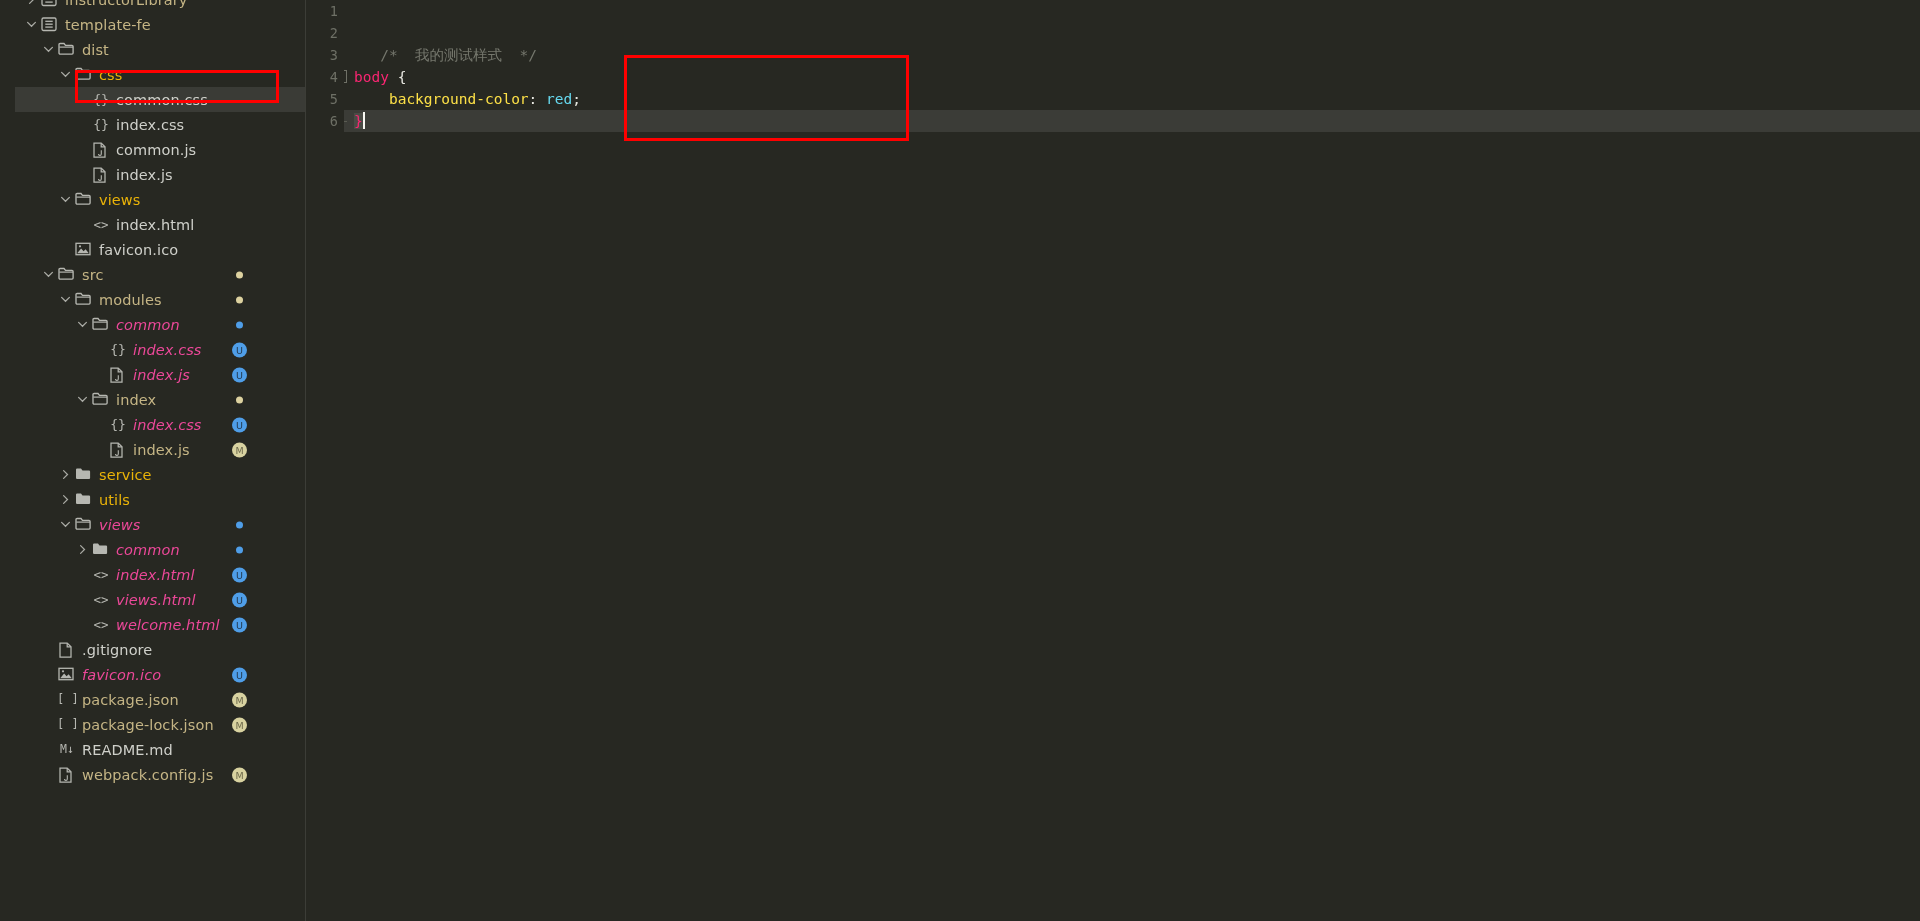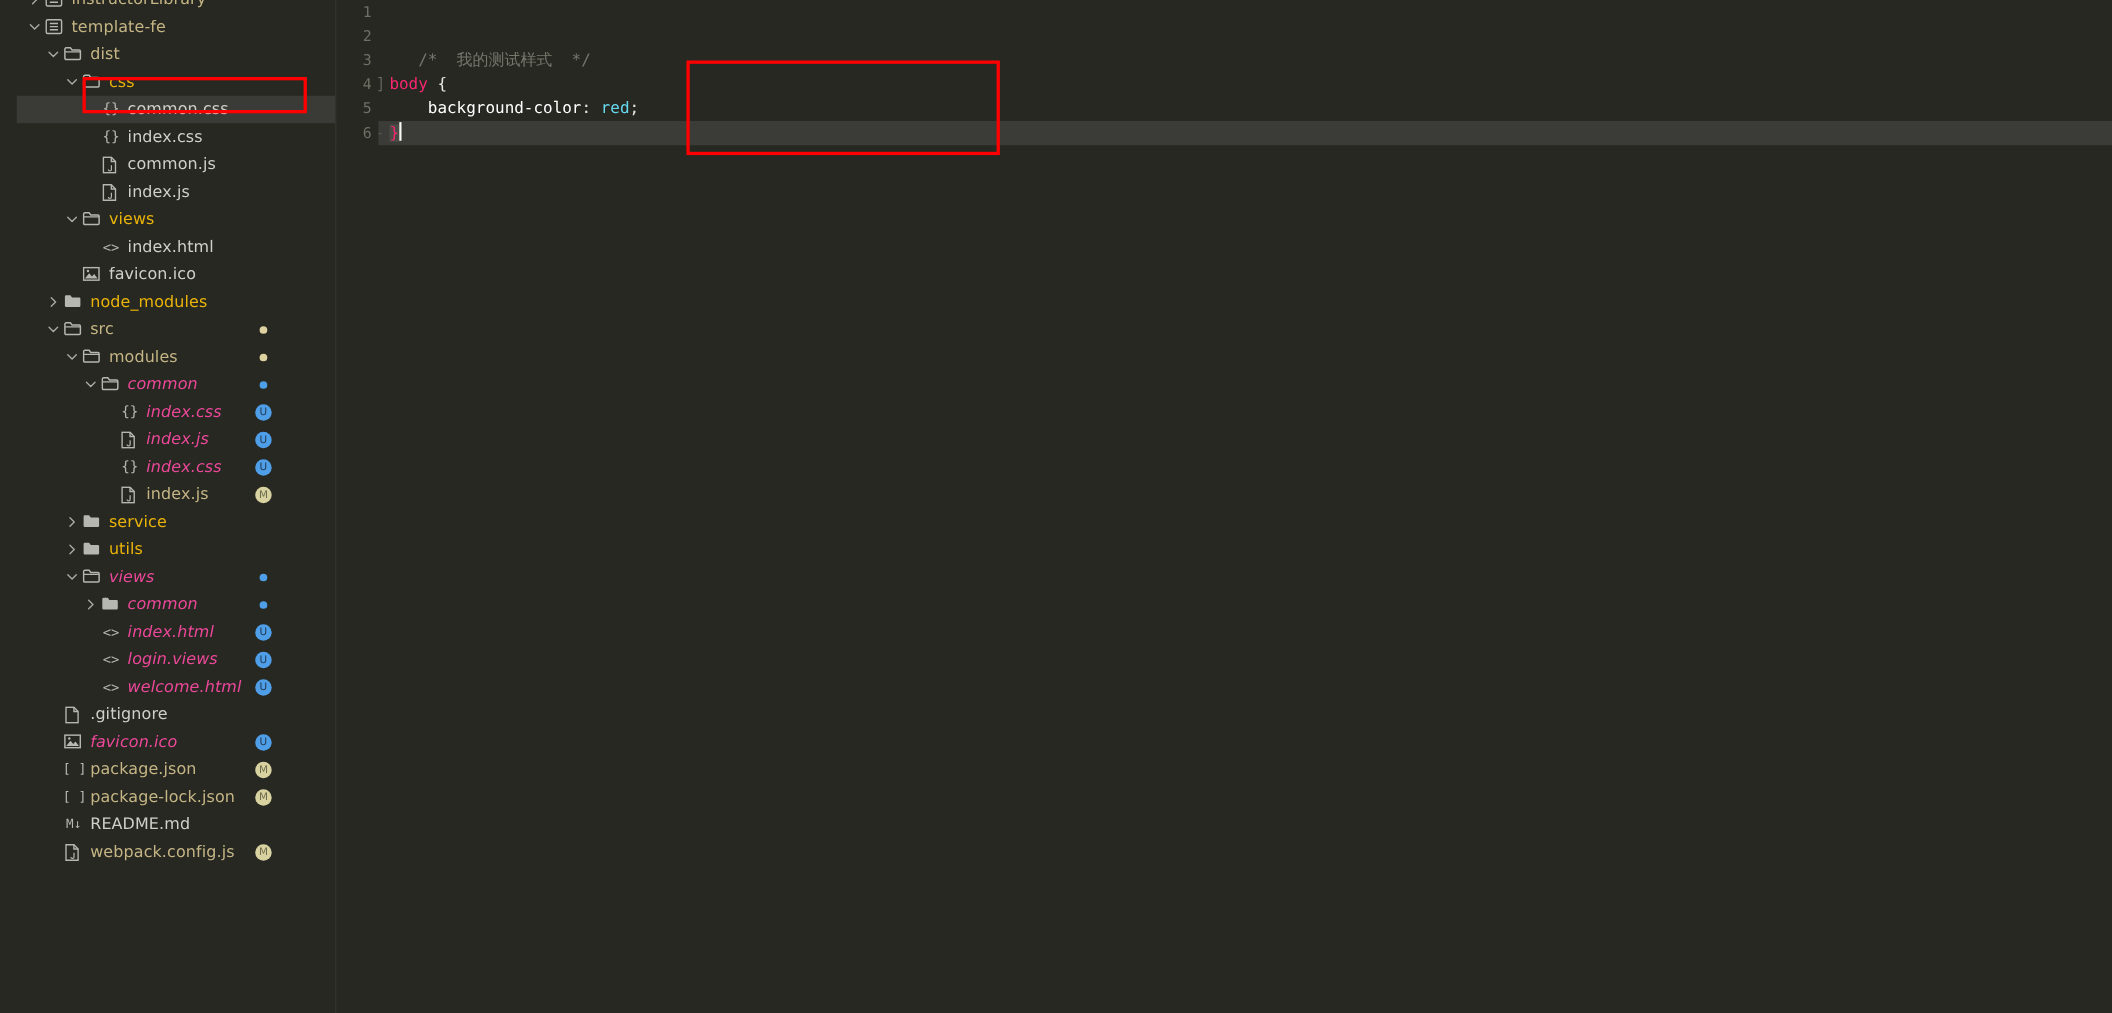--- a/index.html
+++ b/index.html
@@ -143,21 +143,21 @@
   .guide.corner::after {
     content: "";
     position: absolute; left: 0; top: 11px;
     width: 7px; height: 1px; background: #5a5c52;
   }
 
   .tk-comment { color: #75776d; }
   .tk-sel     { color: #f92672; }
   .tk-brace   { color: #e8e8e2; }
   .tk-brace-hl{ color: #f92672; background: #4a4b45; }
-  .tk-prop    { color: #ffffff; }
+  .tk-prop    { color: #fde047; }
   .tk-colon   { color: #e8e8e2; }
   .tk-val     { color: #66d9ef; }
   .tk-semi    { color: #e8e8e2; }
 
   .caret {
     display: inline-block;
     width: 2px; height: 17px;
     background: #f8f8f2;
     vertical-align: -3px;
   }
@@ -323,34 +323,20 @@
               <path d="M2.2 11.2 L6.1 6.4 L8.6 9.3 L10.6 7.2 L13.8 11.2 Z" fill="#b6b7b1"></path>
               <circle cx="5" cy="4.3" r="1.1" fill="#b6b7b1"></circle>
             </svg>
           </span>
           <span class="label c-white">favicon.ico</span>
         </div>
         <div class="row">
           <span class="indent" style="width: 26px;"></span>
           <span class="twisty">
             <svg width="11" height="11" viewBox="0 0 11 11">
-              <path d="M3.6 1.6 L7.5 5.5 L3.6 9.4" fill="none" stroke="#a9aaa4" stroke-width="1.25" stroke-linecap="round"></path>
-            </svg>
-          </span>
-          <span class="ficon">
-            <svg width="17" height="14" viewBox="0 0 17 14">
-              <path d="M1 2.6 a1.1 1.1 0 0 1 1.1-1.1 H6 l1.5 1.9 H14 a1.1 1.1 0 0 1 1.1 1.1 V11 a1.1 1.1 0 0 1 -1.1 1.1 H2.1 A1.1 1.1 0 0 1 1 11 Z" fill="#b6b7b1"></path>
-            </svg>
-          </span>
-          <span class="label c-grey">node_modules</span>
-        </div>
-        <div class="row">
-          <span class="indent" style="width: 26px;"></span>
-          <span class="twisty">
-            <svg width="11" height="11" viewBox="0 0 11 11">
               <path d="M1.6 3.4 L5.5 7.3 L9.4 3.4" fill="none" stroke="#a9aaa4" stroke-width="1.25" stroke-linecap="round"></path>
             </svg>
           </span>
           <span class="ficon">
             <svg width="17" height="14" viewBox="0 0 17 14">
               <path d="M1 2.6 a1.1 1.1 0 0 1 1.1-1.1 H6 l1.5 1.9 H14 a1.1 1.1 0 0 1 1.1 1.1 V11 a1.1 1.1 0 0 1 -1.1 1.1 H2.1 A1.1 1.1 0 0 1 1 11 Z" fill="none" stroke="#b6b7b1" stroke-width="1.35"></path>
               <line x1="1.4" y1="5.1" x2="15" y2="5.1" stroke="#b6b7b1" stroke-width="1.2"></line>
             </svg>
           </span>
           <span class="label c-yellow">src</span>
@@ -404,20 +390,36 @@
             <svg width="15" height="16" viewBox="0 0 15 16">
               <path d="M2 1 H9.2 L13 4.8 V15 H2 Z" fill="none" stroke="#b6b7b1" stroke-width="1.25"></path>
               <path d="M9.2 1 V4.8 H13" fill="none" stroke="#b6b7b1" stroke-width="1.25"></path>
               <path d="M9.3 8.3 V12 a1.4 1.4 0 0 1 -2.8 0" fill="none" stroke="#b6b7b1" stroke-width="1.1"></path>
             </svg>
           </span>
           <span class="label c-blue">index.js</span>
           <span class="badge b-u">U</span>
         </div>
         <div class="row">
+          <span class="indent" style="width: 60px;"></span>
+          <span class="twisty">
+            <svg width="11" height="11" viewBox="0 0 11 11">
+              <path d="M1.6 3.4 L5.5 7.3 L9.4 3.4" fill="none" stroke="#a9aaa4" stroke-width="1.25" stroke-linecap="round"></path>
+            </svg>
+          </span>
+          <span class="ficon">
+            <svg width="17" height="14" viewBox="0 0 17 14">
+              <path d="M1 2.6 a1.1 1.1 0 0 1 1.1-1.1 H6 l1.5 1.9 H14 a1.1 1.1 0 0 1 1.1 1.1 V11 a1.1 1.1 0 0 1 -1.1 1.1 H2.1 A1.1 1.1 0 0 1 1 11 Z" fill="none" stroke="#b6b7b1" stroke-width="1.35"></path>
+              <line x1="1.4" y1="5.1" x2="15" y2="5.1" stroke="#b6b7b1" stroke-width="1.2"></line>
+            </svg>
+          </span>
+          <span class="label c-yellow">index</span>
+          <span class="badge dot d-yellow"></span>
+        </div>
+        <div class="row">
           <span class="indent" style="width: 77px;"></span>
           <span class="twisty"></span>
           <span class="ficon">
             <span class="txticon" style="color: rgb(182, 183, 177);">{}</span>
           </span>
           <span class="label c-blue">index.css</span>
           <span class="badge b-u">U</span>
         </div>
         <div class="row">
           <span class="indent" style="width: 77px;"></span>
@@ -499,21 +501,21 @@
           </span>
           <span class="label c-blue">index.html</span>
           <span class="badge b-u">U</span>
         </div>
         <div class="row">
           <span class="indent" style="width: 60px;"></span>
           <span class="twisty"></span>
           <span class="ficon">
             <span class="txticon" style="color: rgb(182, 183, 177); font-size: 12.5px;">&lt;&gt;</span>
           </span>
-          <span class="label c-blue">login.views</span>
+          <span class="label c-blue">views.html</span>
           <span class="badge b-u">U</span>
         </div>
         <div class="row">
           <span class="indent" style="width: 60px;"></span>
           <span class="twisty"></span>
           <span class="ficon">
             <span class="txticon" style="color: rgb(182, 183, 177); font-size: 12.5px;">&lt;&gt;</span>
           </span>
           <span class="label c-blue">welcome.html</span>
           <span class="badge b-u">U</span>

